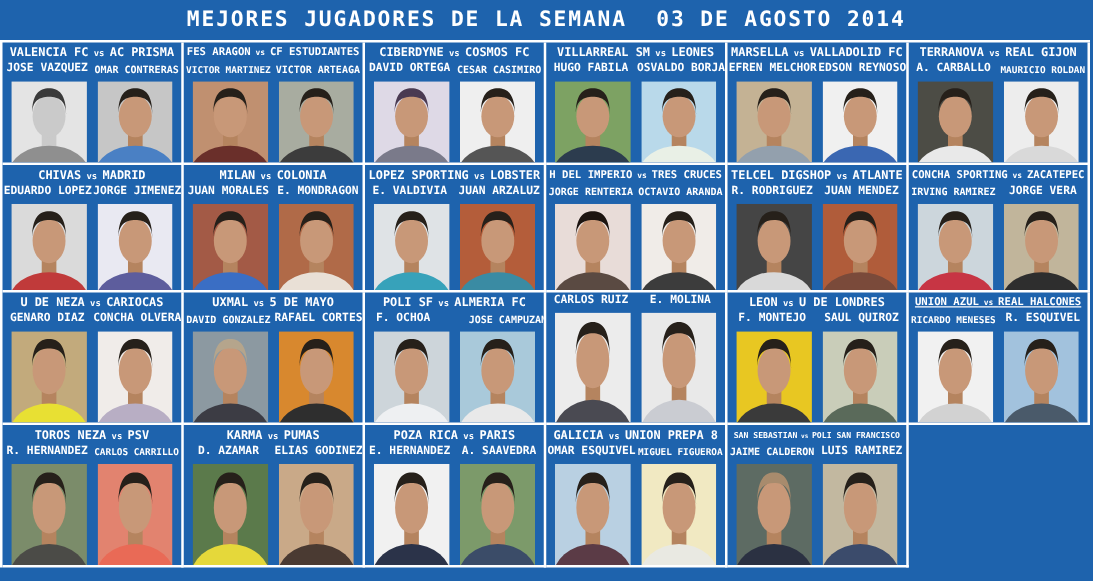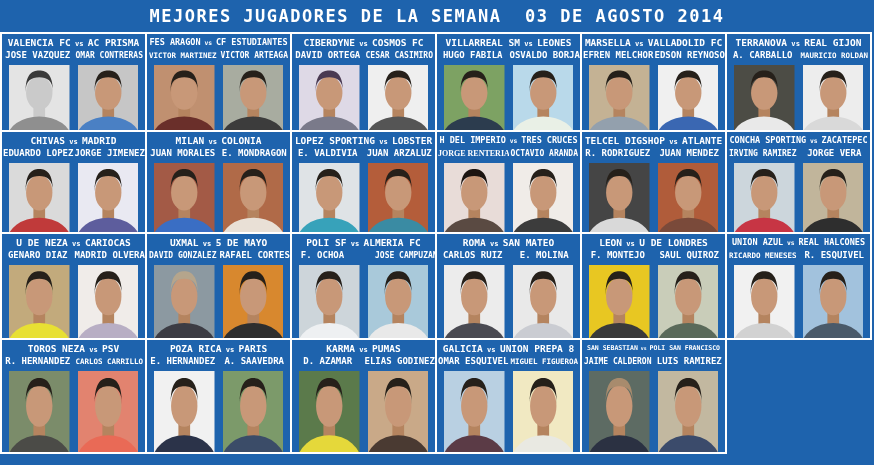--- a/index.html
+++ b/index.html
@@ -312,21 +312,21 @@
           <ellipse class="av-face" cx="31" cy="25" rx="13.5" ry="15" fill="#c89878"></ellipse>
           <path class="av-hair" d="M17 24 C17 9 23 5 31 5 C39 5 45 9 45 24 C45 14 39 11 31 11 C23 11 17 14 17 24 Z" fill="#26201a"></path>
         </svg>
       </div>
     </div>
   </div>
 
   <div class="cell">
     <div class="match-line fit" style="font-size: 8.5px;"><span>H DEL IMPERIO</span><span class="vs"> vs </span><span>TRES CRUCES</span></div>
     <div class="names-line">
-      <div class="player-name fit" style="font-size: 8px; font-family: Liberation Serif, serif;">JORGE RENTERIA</div>
+      <div class="player-name fit" style="font-size: 8px;">JORGE RENTERIA</div>
       <div class="player-name fit" style="font-size: 8px;">OCTAVIO ARANDA</div>
     </div>
     <div class="photos">
       <div class="photo">
         <svg viewBox="0 0 62 58" preserveAspectRatio="none">
           <rect class="av-bg" x="0" y="0" width="62" height="58" fill="#e8dcd8"></rect>
           <rect class="av-neck" x="25" y="34" width="12" height="14" fill="#b5845f"></rect>
           <ellipse class="av-shirt" cx="31" cy="66" rx="33" ry="20" fill="#5a4a42"></ellipse>
           <ellipse class="av-face" cx="31" cy="25" rx="13.5" ry="15" fill="#c89878"></ellipse>
           <path class="av-hair" d="M17 24 C17 9 23 5 31 5 C39 5 45 9 45 24 C45 14 39 11 31 11 C23 11 17 14 17 24 Z" fill="#1c1410"></path>
@@ -397,21 +397,21 @@
           <path class="av-hair" d="M17 24 C17 9 23 5 31 5 C39 5 45 9 45 24 C45 14 39 11 31 11 C23 11 17 14 17 24 Z" fill="#26201a"></path>
         </svg>
       </div>
     </div>
   </div>
 
   <div class="cell">
     <div class="match-line fit"><span>U DE NEZA</span><span class="vs"> vs </span><span>CARIOCAS</span></div>
     <div class="names-line">
       <div class="player-name fit">GENARO DIAZ</div>
-      <div class="player-name fit">MADRID OLVERA</div>
+      <div class="player-name fit">CONCHA OLVERA</div>
     </div>
     <div class="photos">
       <div class="photo">
         <svg viewBox="0 0 62 58" preserveAspectRatio="none">
           <rect class="av-bg" x="0" y="0" width="62" height="58" fill="#c2aa7c"></rect>
           <rect class="av-neck" x="25" y="34" width="12" height="14" fill="#b5845f"></rect>
           <ellipse class="av-shirt" cx="31" cy="66" rx="33" ry="20" fill="#e8e033"></ellipse>
           <ellipse class="av-face" cx="31" cy="25" rx="13.5" ry="15" fill="#c89878"></ellipse>
           <path class="av-hair" d="M17 24 C17 9 23 5 31 5 C39 5 45 9 45 24 C45 14 39 11 31 11 C23 11 17 14 17 24 Z" fill="#26201a"></path>
         </svg>
@@ -478,21 +478,20 @@
           <rect class="av-neck" x="25" y="34" width="12" height="14" fill="#b5845f"></rect>
           <ellipse class="av-shirt" cx="31" cy="66" rx="33" ry="20" fill="#e9e9e9"></ellipse>
           <ellipse class="av-face" cx="31" cy="25" rx="13.5" ry="15" fill="#c89878"></ellipse>
           <path class="av-hair" d="M17 24 C17 9 23 5 31 5 C39 5 45 9 45 24 C45 14 39 11 31 11 C23 11 17 14 17 24 Z" fill="#26201a"></path>
         </svg>
       </div>
     </div>
   </div>
 
   <div class="cell">
-    <div class="match-line fit"><span>ROMA</span><span class="vs"> vs </span><span>SAN MATEO</span></div>
     <div class="names-line">
       <div class="player-name fit">CARLOS RUIZ</div>
       <div class="player-name fit">E. MOLINA</div>
     </div>
     <div class="photos">
       <div class="photo">
         <svg viewBox="0 0 62 58" preserveAspectRatio="none">
           <rect class="av-bg" x="0" y="0" width="62" height="58" fill="#ececec"></rect>
           <rect class="av-neck" x="25" y="34" width="12" height="14" fill="#b5845f"></rect>
           <ellipse class="av-shirt" cx="31" cy="66" rx="33" ry="20" fill="#4a4a52"></ellipse>
@@ -534,21 +533,21 @@
           <rect class="av-neck" x="25" y="34" width="12" height="14" fill="#b5845f"></rect>
           <ellipse class="av-shirt" cx="31" cy="66" rx="33" ry="20" fill="#5a6a5a"></ellipse>
           <ellipse class="av-face" cx="31" cy="25" rx="13.5" ry="15" fill="#c89878"></ellipse>
           <path class="av-hair" d="M17 24 C17 9 23 5 31 5 C39 5 45 9 45 24 C45 14 39 11 31 11 C23 11 17 14 17 24 Z" fill="#26201a"></path>
         </svg>
       </div>
     </div>
   </div>
 
   <div class="cell">
-    <div class="match-line fit" style="font-size: 8.5px;"><span>UNION AZUL</span><span class="vs"> vs </span><span>REAL HALCONES</span></div>
+    <div class="match-line fit" style="font-size: 8.5px; text-decoration: underline;"><span>UNION AZUL</span><span class="vs"> vs </span><span>REAL HALCONES</span></div>
     <div class="names-line">
       <div class="player-name fit" style="font-size: 7.5px; text-align: center;">RICARDO MENESES</div>
       <div class="player-name fit">R. ESQUIVEL</div>
     </div>
     <div class="photos">
       <div class="photo">
         <svg viewBox="0 0 62 58" preserveAspectRatio="none">
           <rect class="av-bg" x="0" y="0" width="62" height="58" fill="#f1f1f1"></rect>
           <rect class="av-neck" x="25" y="34" width="12" height="14" fill="#b5845f"></rect>
           <ellipse class="av-shirt" cx="31" cy="66" rx="33" ry="20" fill="#d2d2d2"></ellipse>
@@ -590,20 +589,48 @@
           <rect class="av-neck" x="25" y="34" width="12" height="14" fill="#b5845f"></rect>
           <ellipse class="av-shirt" cx="31" cy="66" rx="33" ry="20" fill="#e96a56"></ellipse>
           <ellipse class="av-face" cx="31" cy="25" rx="13.5" ry="15" fill="#c89878"></ellipse>
           <path class="av-hair" d="M17 24 C17 9 23 5 31 5 C39 5 45 9 45 24 C45 14 39 11 31 11 C23 11 17 14 17 24 Z" fill="#26201a"></path>
         </svg>
       </div>
     </div>
   </div>
 
   <div class="cell">
+    <div class="match-line fit"><span>KARMA</span><span class="vs"> vs </span><span>PUMAS</span></div>
+    <div class="names-line">
+      <div class="player-name fit">D. AZAMAR</div>
+      <div class="player-name fit">ELIAS GODINEZ</div>
+    </div>
+    <div class="photos">
+      <div class="photo">
+        <svg viewBox="0 0 62 58" preserveAspectRatio="none">
+          <rect class="av-bg" x="0" y="0" width="62" height="58" fill="#5b7a4b"></rect>
+          <rect class="av-neck" x="25" y="34" width="12" height="14" fill="#b5845f"></rect>
+          <ellipse class="av-shirt" cx="31" cy="66" rx="33" ry="20" fill="#e5d83a"></ellipse>
+          <ellipse class="av-face" cx="31" cy="25" rx="13.5" ry="15" fill="#c89878"></ellipse>
+          <path class="av-hair" d="M17 24 C17 9 23 5 31 5 C39 5 45 9 45 24 C45 14 39 11 31 11 C23 11 17 14 17 24 Z" fill="#26201a"></path>
+        </svg>
+      </div>
+      <div class="photo">
+        <svg viewBox="0 0 62 58" preserveAspectRatio="none">
+          <rect class="av-bg" x="0" y="0" width="62" height="58" fill="#c9a988"></rect>
+          <rect class="av-neck" x="25" y="34" width="12" height="14" fill="#b5845f"></rect>
+          <ellipse class="av-shirt" cx="31" cy="66" rx="33" ry="20" fill="#4a3a32"></ellipse>
+          <ellipse class="av-face" cx="31" cy="25" rx="13.5" ry="15" fill="#c89878"></ellipse>
+          <path class="av-hair" d="M17 24 C17 9 23 5 31 5 C39 5 45 9 45 24 C45 14 39 11 31 11 C23 11 17 14 17 24 Z" fill="#26201a"></path>
+        </svg>
+      </div>
+    </div>
+  </div>
+
+  <div class="cell">
     <div class="match-line fit"><span>POZA RICA</span><span class="vs"> vs </span><span>PARIS</span></div>
     <div class="names-line">
       <div class="player-name fit">E. HERNANDEZ</div>
       <div class="player-name fit">A. SAAVEDRA</div>
     </div>
     <div class="photos">
       <div class="photo">
         <svg viewBox="0 0 62 58" preserveAspectRatio="none">
           <rect class="av-bg" x="0" y="0" width="62" height="58" fill="#f1f1f1"></rect>
           <rect class="av-neck" x="25" y="34" width="12" height="14" fill="#b5845f"></rect>
@@ -618,48 +645,20 @@
           <rect class="av-neck" x="25" y="34" width="12" height="14" fill="#b5845f"></rect>
           <ellipse class="av-shirt" cx="31" cy="66" rx="33" ry="20" fill="#3b4c68"></ellipse>
           <ellipse class="av-face" cx="31" cy="25" rx="13.5" ry="15" fill="#c89878"></ellipse>
           <path class="av-hair" d="M17 24 C17 9 23 5 31 5 C39 5 45 9 45 24 C45 14 39 11 31 11 C23 11 17 14 17 24 Z" fill="#26201a"></path>
         </svg>
       </div>
     </div>
   </div>
 
   <div class="cell">
-    <div class="match-line fit"><span>KARMA</span><span class="vs"> vs </span><span>PUMAS</span></div>
-    <div class="names-line">
-      <div class="player-name fit">D. AZAMAR</div>
-      <div class="player-name fit">ELIAS GODINEZ</div>
-    </div>
-    <div class="photos">
-      <div class="photo">
-        <svg viewBox="0 0 62 58" preserveAspectRatio="none">
-          <rect class="av-bg" x="0" y="0" width="62" height="58" fill="#5b7a4b"></rect>
-          <rect class="av-neck" x="25" y="34" width="12" height="14" fill="#b5845f"></rect>
-          <ellipse class="av-shirt" cx="31" cy="66" rx="33" ry="20" fill="#e5d83a"></ellipse>
-          <ellipse class="av-face" cx="31" cy="25" rx="13.5" ry="15" fill="#c89878"></ellipse>
-          <path class="av-hair" d="M17 24 C17 9 23 5 31 5 C39 5 45 9 45 24 C45 14 39 11 31 11 C23 11 17 14 17 24 Z" fill="#26201a"></path>
-        </svg>
-      </div>
-      <div class="photo">
-        <svg viewBox="0 0 62 58" preserveAspectRatio="none">
-          <rect class="av-bg" x="0" y="0" width="62" height="58" fill="#c9a988"></rect>
-          <rect class="av-neck" x="25" y="34" width="12" height="14" fill="#b5845f"></rect>
-          <ellipse class="av-shirt" cx="31" cy="66" rx="33" ry="20" fill="#4a3a32"></ellipse>
-          <ellipse class="av-face" cx="31" cy="25" rx="13.5" ry="15" fill="#c89878"></ellipse>
-          <path class="av-hair" d="M17 24 C17 9 23 5 31 5 C39 5 45 9 45 24 C45 14 39 11 31 11 C23 11 17 14 17 24 Z" fill="#26201a"></path>
-        </svg>
-      </div>
-    </div>
-  </div>
-
-  <div class="cell">
     <div class="match-line fit"><span>GALICIA</span><span class="vs"> vs </span><span>UNION PREPA 8</span></div>
     <div class="names-line">
       <div class="player-name fit">OMAR ESQUIVEL</div>
       <div class="player-name fit" style="font-size: 7.5px;">MIGUEL FIGUEROA</div>
     </div>
     <div class="photos">
       <div class="photo">
         <svg viewBox="0 0 62 58" preserveAspectRatio="none">
           <rect class="av-bg" x="0" y="0" width="62" height="58" fill="#b9d0e2"></rect>
           <rect class="av-neck" x="25" y="34" width="12" height="14" fill="#b5845f"></rect>

